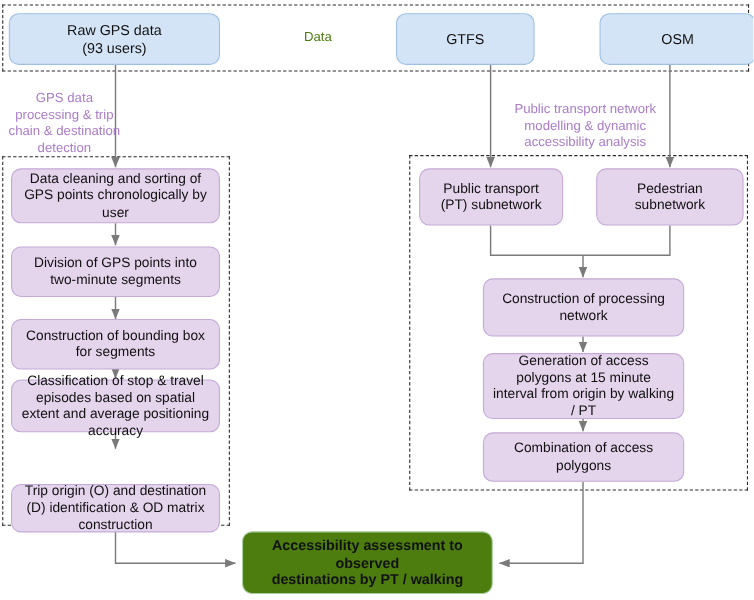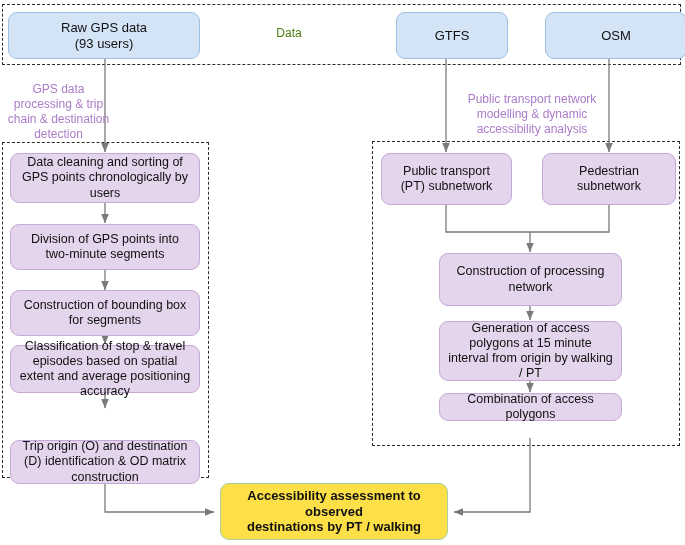--- a/index.html
+++ b/index.html
@@ -38,21 +38,21 @@
     color: #111111;
     font-size: 13px;
   }
   .node-purple {
     background: #e4d4ec;
     border: 1px solid #c5a9d6;
     color: #111111;
     font-size: 12.5px;
   }
   .node-green {
-    background: #fde047;
+    background: #4d7c0f;
     border: 1px solid #a9cfa0;
     color: #111111;
     font-size: 13px;
     font-weight: bold;
   }
   .grp-label {
     position: absolute;
     text-align: center;
     line-height: 1.25;
     font-size: 12px;
@@ -114,29 +114,29 @@
   <div class="grp-label label-blue" style="left:244px; top:26px; width:90px;">Data</div>
   <div class="grp-label label-purple" style="left:6px; top:82px; width:105px;">GPS data processing &amp; trip chain &amp; destination detection</div>
   <div class="grp-label label-purple" style="left:452px; top:92px; width:160px;">Public transport network modelling &amp; dynamic accessibility analysis</div>
 
   <div class="node node-blue" style="left:8px; top:12px; width:192px; height:47px;">
     <div>
       <div>Raw GPS data</div>
       <div>(93 users)</div>
     </div>
   </div>
-  <div class="node node-blue" style="left:396px; top:12px; width:112px; height:47px;">
+  <div class="node node-blue" style="left:360px; top:12px; width:126px; height:47px;">
     <span>GTFS</span>
   </div>
   <div class="node node-blue" style="left:545px; top:12px; width:142px; height:47px;">
     <span>OSM</span>
   </div>
 
   <div class="node node-purple" style="left:10px; top:153px; width:190px; height:50px;">
-    <span>Data cleaning and sorting of GPS points chronologically by users</span>
+    <span>Data cleaning and sorting of GPS points chronologically by user</span>
   </div>
   <div class="node node-purple" style="left:10px; top:224px; width:190px; height:46px;">
     <span>Division of GPS points into two-minute segments</span>
   </div>
   <div class="node node-purple" style="left:10px; top:290px; width:190px; height:46px;">
     <span>Construction of bounding box for segments</span>
   </div>
   <div class="node node-purple" style="left:10px; top:345px; width:190px; height:48px;">
     <span>Classification of stop &amp; travel episodes based on spatial extent and average positioning accuracy</span>
   </div>
@@ -149,21 +149,21 @@
   </div>
   <div class="node node-purple" style="left:542px; top:153px; width:134px; height:52px;">
     <span>Pedestrian subnetwork</span>
   </div>
   <div class="node node-purple" style="left:439px; top:253px; width:183px; height:53px;">
     <span>Construction of processing network</span>
   </div>
   <div class="node node-purple" style="left:439px; top:321px; width:183px; height:60px;">
     <span>Generation of access polygons at 15 minute interval from origin by walking / PT</span>
   </div>
-  <div class="node node-purple" style="left:439px; top:393px; width:183px; height:28px;">
+  <div class="node node-purple" style="left:439px; top:393px; width:183px; height:45px;">
     <span>Combination of access polygons</span>
   </div>
 
   <div class="node node-green" style="left:220px; top:483px; width:228px; height:57px;">
     <div>
       <div>Accessibility assessment to observed</div>
       <div>destinations by PT / walking</div>
     </div>
   </div>
 

